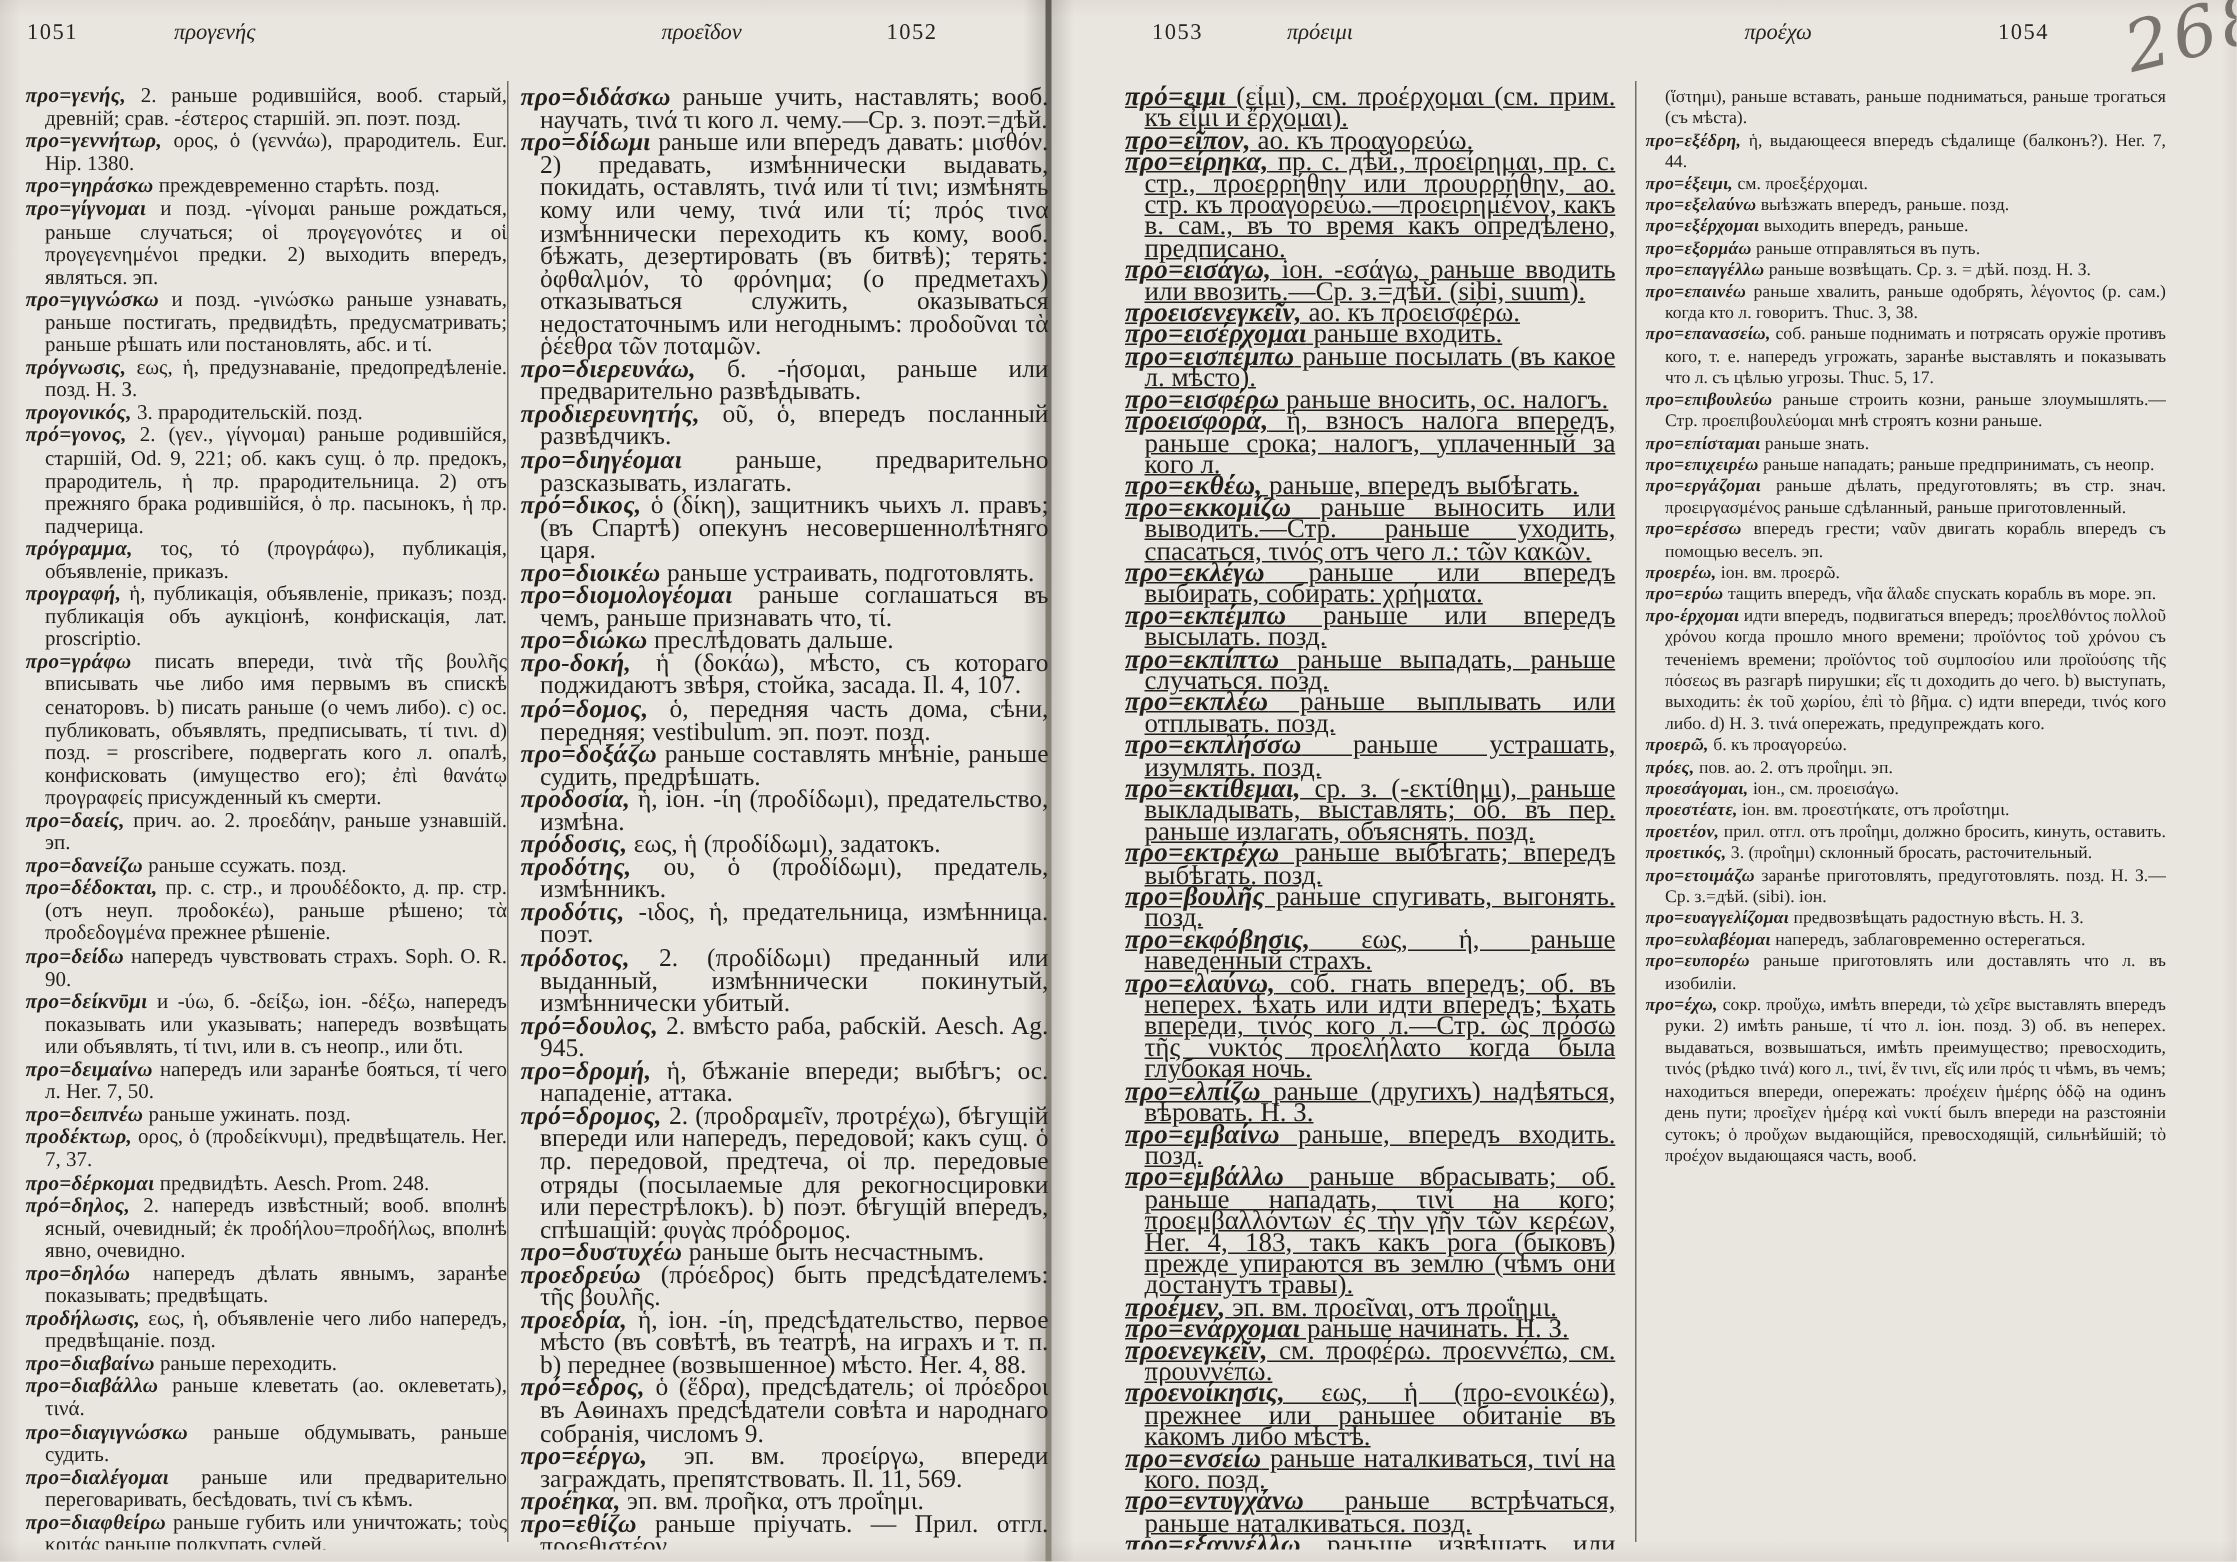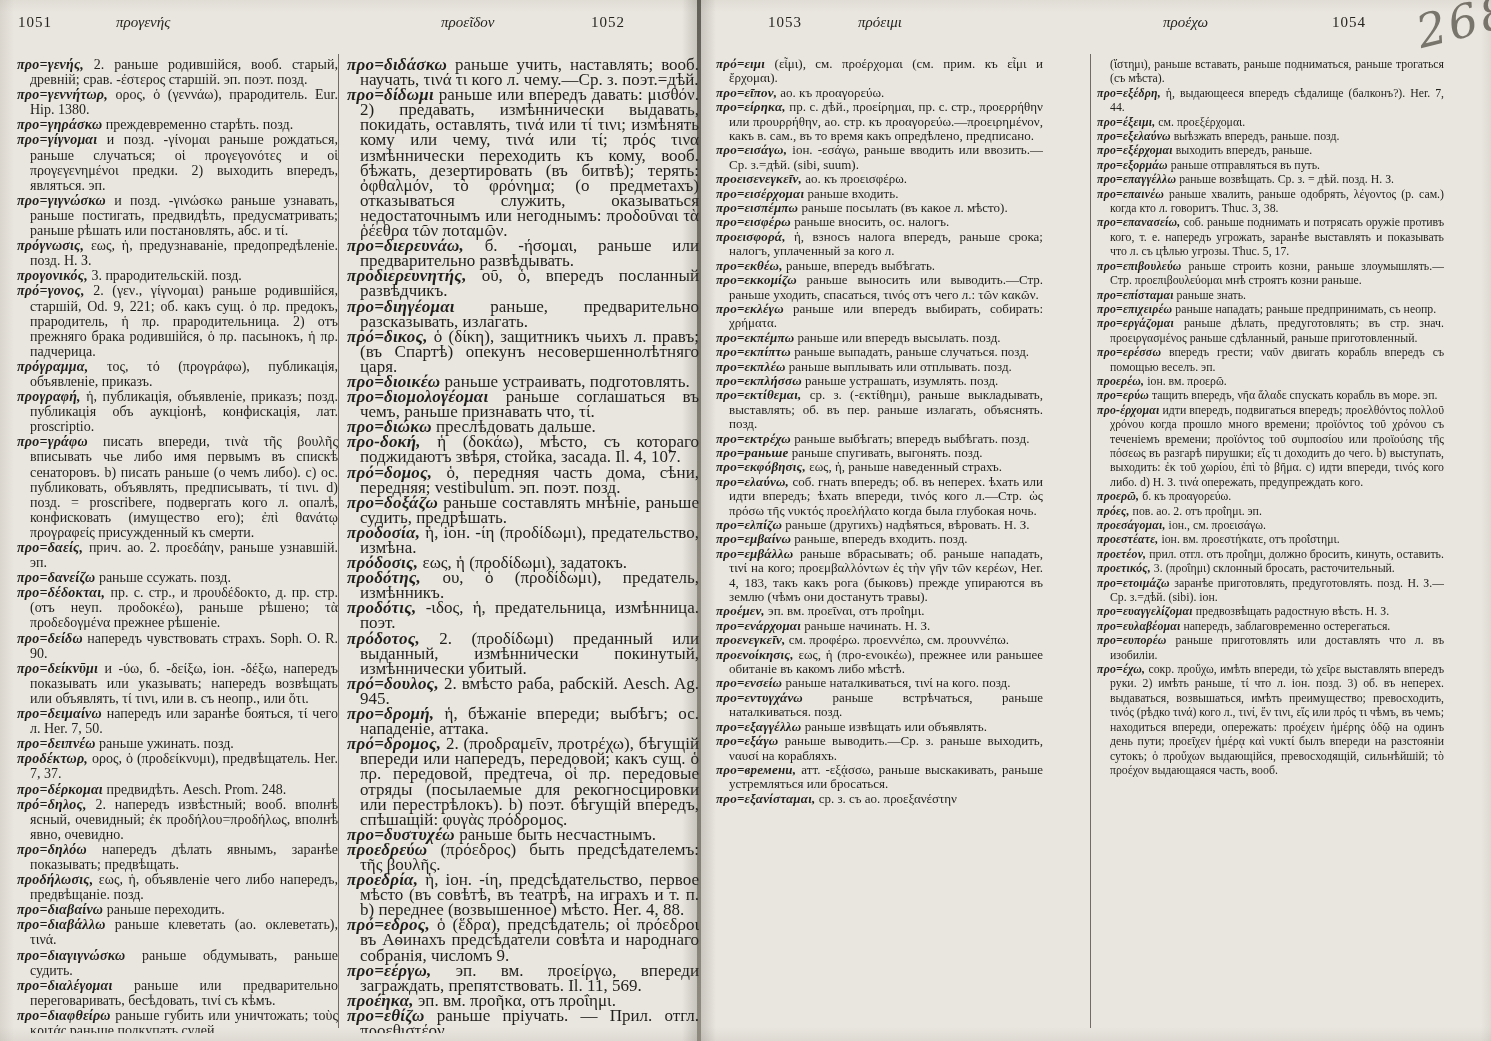--- a/index.html
+++ b/index.html
@@ -34,21 +34,21 @@
   .hdr{position:absolute;top:14px;font-size:15px;color:#26241f;white-space:nowrap;}
   .hdr.num{letter-spacing:1px;}
   .hdr.kw{font-style:italic;}
 
   .col{
     position:absolute;top:57px;max-height:976px;overflow:hidden;
     color:#211f1b;text-align:justify;
   }
   #col1{left:17px;width:321px;font-size:14px;line-height:15.1px;}
   #col2{left:347px;width:352px;font-size:17px;line-height:15.1px;}
-  #col3{left:716px;width:327px;font-size:13px;line-height:14.4px;}
+  #col3{left:750px;width:327px;font-size:18px;line-height:14.4px;text-decoration:underline;}
   #col4{left:1097px;width:347px;font-size:11.8px;line-height:14.4px;}
 
   .e{margin:0;text-indent:-13px;padding-left:13px;}
   .e.cont{text-indent:0;}
   .hw{font-weight:bold;font-style:italic;letter-spacing:.2px;}
 
   .handwritten{
     position:absolute;left:1416px;top:-6px;
     font-size:46px;font-style:italic;font-family:"DejaVu Serif",serif;
     color:#5d5950;opacity:.8;transform:rotate(-14deg);letter-spacing:3px;
@@ -149,21 +149,21 @@
       <p class="e"><span class="hw">προεισφορά,</span><span class="bd"> ἡ, взносъ налога впередъ, раньше срока; налогъ, уплаченный за кого л.</span></p>
       <p class="e"><span class="hw">προ=εκθέω,</span><span class="bd"> раньше, впередъ выбѣгать.</span></p>
       <p class="e"><span class="hw">προ=εκκομίζω</span><span class="bd"> раньше выносить или выводить.—Стр. раньше уходить, спасаться, τινός отъ чего л.: τῶν κακῶν.</span></p>
       <p class="e"><span class="hw">προ=εκλέγω</span><span class="bd"> раньше или впередъ выбирать, собирать: χρήματα.</span></p>
       <p class="e"><span class="hw">προ=εκπέμπω</span><span class="bd"> раньше или впередъ высылать. позд.</span></p>
       <p class="e"><span class="hw">προ=εκπίπτω</span><span class="bd"> раньше выпадать, раньше случаться. позд.</span></p>
       <p class="e"><span class="hw">προ=εκπλέω</span><span class="bd"> раньше выплывать или отплывать. позд.</span></p>
       <p class="e"><span class="hw">προ=εκπλήσσω</span><span class="bd"> раньше устрашать, изумлять. позд.</span></p>
       <p class="e"><span class="hw">προ=εκτίθεμαι,</span><span class="bd"> ср. з. (-εκτίθημι), раньше выкладывать, выставлять; об. въ пер. раньше излагать, объяснять. позд.</span></p>
       <p class="e"><span class="hw">προ=εκτρέχω</span><span class="bd"> раньше выбѣгать; впередъ выбѣгать. позд.</span></p>
-      <p class="e"><span class="hw">προ=раньше</span><span class="bd"> раньше спугивать, выгонять. позд.</span></p>
+      <p class="e"><span class="hw">προ=βουλῆς</span><span class="bd"> раньше спугивать, выгонять. позд.</span></p>
       <p class="e"><span class="hw">προ=εκφόβησις,</span><span class="bd"> εως, ἡ, раньше наведенный страхъ.</span></p>
       <p class="e"><span class="hw">προ=ελαύνω,</span><span class="bd"> соб. гнать впередъ; об. въ неперех. ѣхать или идти впередъ; ѣхать впереди, τινός кого л.—Стр. ὡς πρόσω τῆς νυκτός προελήλατο когда была глубокая ночь.</span></p>
       <p class="e"><span class="hw">προ=ελπίζω</span><span class="bd"> раньше (другихъ) надѣяться, вѣровать. Н. З.</span></p>
       <p class="e"><span class="hw">προ=εμβαίνω</span><span class="bd"> раньше, впередъ входить. позд.</span></p>
       <p class="e"><span class="hw">προ=εμβάλλω</span><span class="bd"> раньше вбрасывать; об. раньше нападать, τινί на кого; προεμβαλλόντων ἐς τὴν γῆν τῶν κερέων, Her. 4, 183, такъ какъ рога (быковъ) прежде упираются въ землю (чѣмъ они достанутъ травы).</span></p>
       <p class="e"><span class="hw">προέμεν,</span><span class="bd"> эп. вм. προεῖναι, отъ προΐημι.</span></p>
       <p class="e"><span class="hw">προ=ενάρχομαι</span><span class="bd"> раньше начинать. Н. З.</span></p>
       <p class="e"><span class="hw">προενεγκεῖν,</span><span class="bd"> см. προφέρω. προεννέπω, см. προυννέπω.</span></p>
       <p class="e"><span class="hw">προενοίκησις,</span><span class="bd"> εως, ἡ (προ-ενοικέω), прежнее или раньшее обитаніе въ какомъ либо мѣстѣ.</span></p>
       <p class="e"><span class="hw">προ=ενσείω</span><span class="bd"> раньше наталкиваться, τινί на кого. позд.</span></p>

